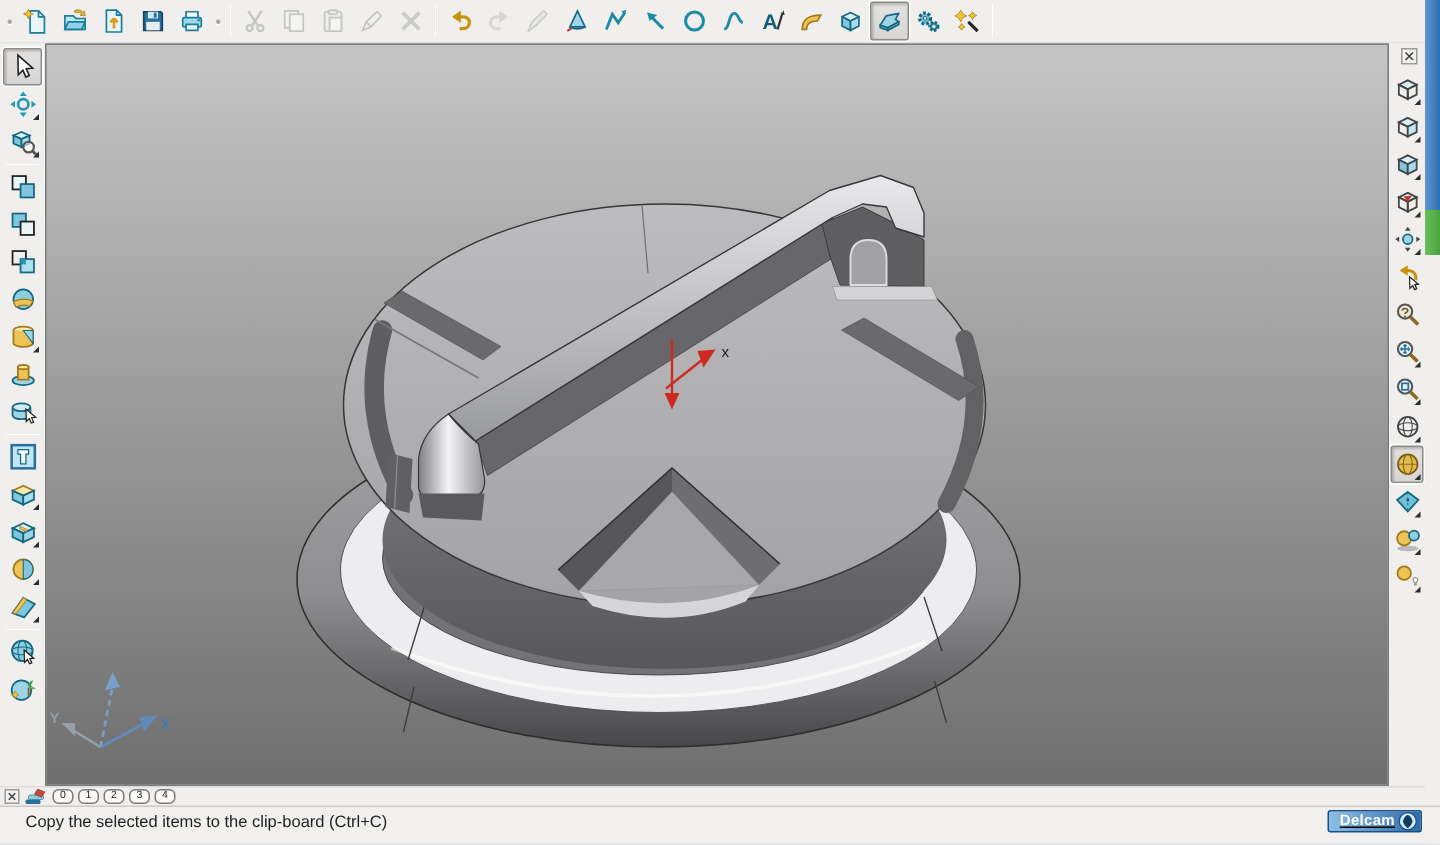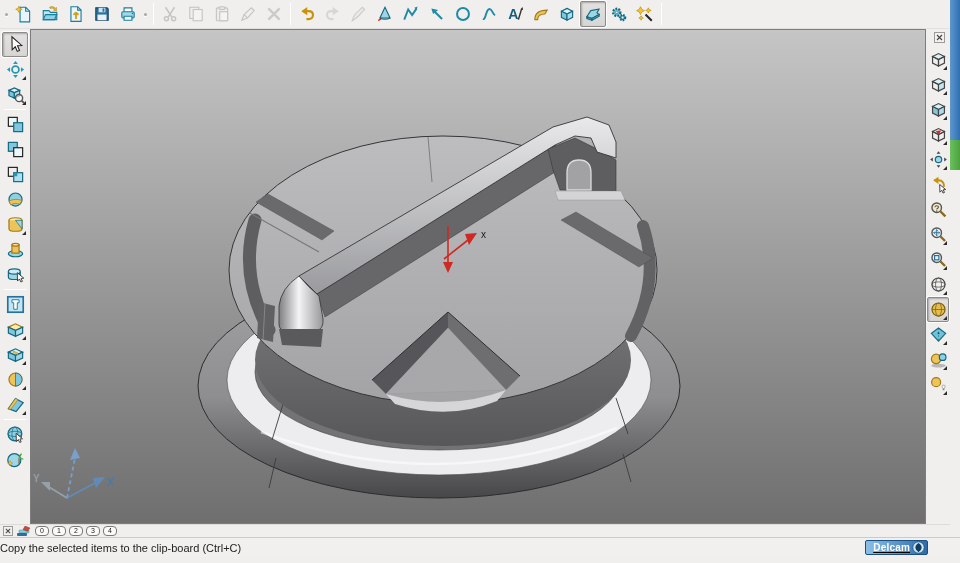--- a/index.html
+++ b/index.html
@@ -36,24 +36,24 @@
   #viewport { position:absolute; left:30px; top:29px; width:896px; height:495px; border:1px solid #7d7d7d; background:#9a9a9a; }
   #viewport svg { display:block; }
 
   
   #levels-bar { position:absolute; left:0; top:524px; width:950px; height:13px; background:#f0efed; border-top:1px solid #dddcda; display:flex; align-items:center; gap:3px; padding-left:3px; }
   #levels-bar .mini-close { width:10px; height:10px; }
   .lvl-btn { min-width:14px; height:10px; border:1px solid #7a7977; border-radius:4px; background:#fbfaf8; font-size:7px; line-height:8px; color:#222; text-align:center; padding:0 2px; }
   .lvl-icon { width:16px; height:11px; }
 
   
-  #status-bar { position:absolute; left:0; top:537px; width:960px; height:20px; background:#f1f0ee; border-top:1px solid #cccbc9; display:flex; align-items:center; padding-left:0; font-size:11px; color:#222;text-align:center; }
+  #status-bar { position:absolute; left:0; top:537px; width:960px; height:20px; background:#f1f0ee; border-top:1px solid #cccbc9; display:flex; align-items:center; padding-left:17px; font-size:11px; color:#222;text-align:center; }
   #bottom-strip { position:absolute; left:0; top:557px; width:960px; height:6px; background:#f0efed; }
 
-  #delcam-logo { position:absolute; right:32px; top:540px; height:15px; display:flex; align-items:center; gap:2px; padding:0 2px 0 7px; background:linear-gradient(90deg,#8cbfe6,#2d6ca8); border:1px solid #1a4f86; border-radius:2px;text-decoration:underline; }
+  #delcam-logo { position:absolute; right:12px; top:540px; height:15px; display:flex; align-items:center; gap:2px; padding:0 2px 0 7px; background:linear-gradient(90deg,#8cbfe6,#2d6ca8); border:1px solid #1a4f86; border-radius:2px;text-decoration:underline; }
   #delcam-logo span { color:#fff; font-size:10px; font-weight:bold; letter-spacing:.2px; }
 
   svg text { font-family:"Liberation Sans",sans-serif; }
 </style>
 </head>
 <body>
 
 <div id="app">
 
   <div id="top-toolbar" class="toolbar">

